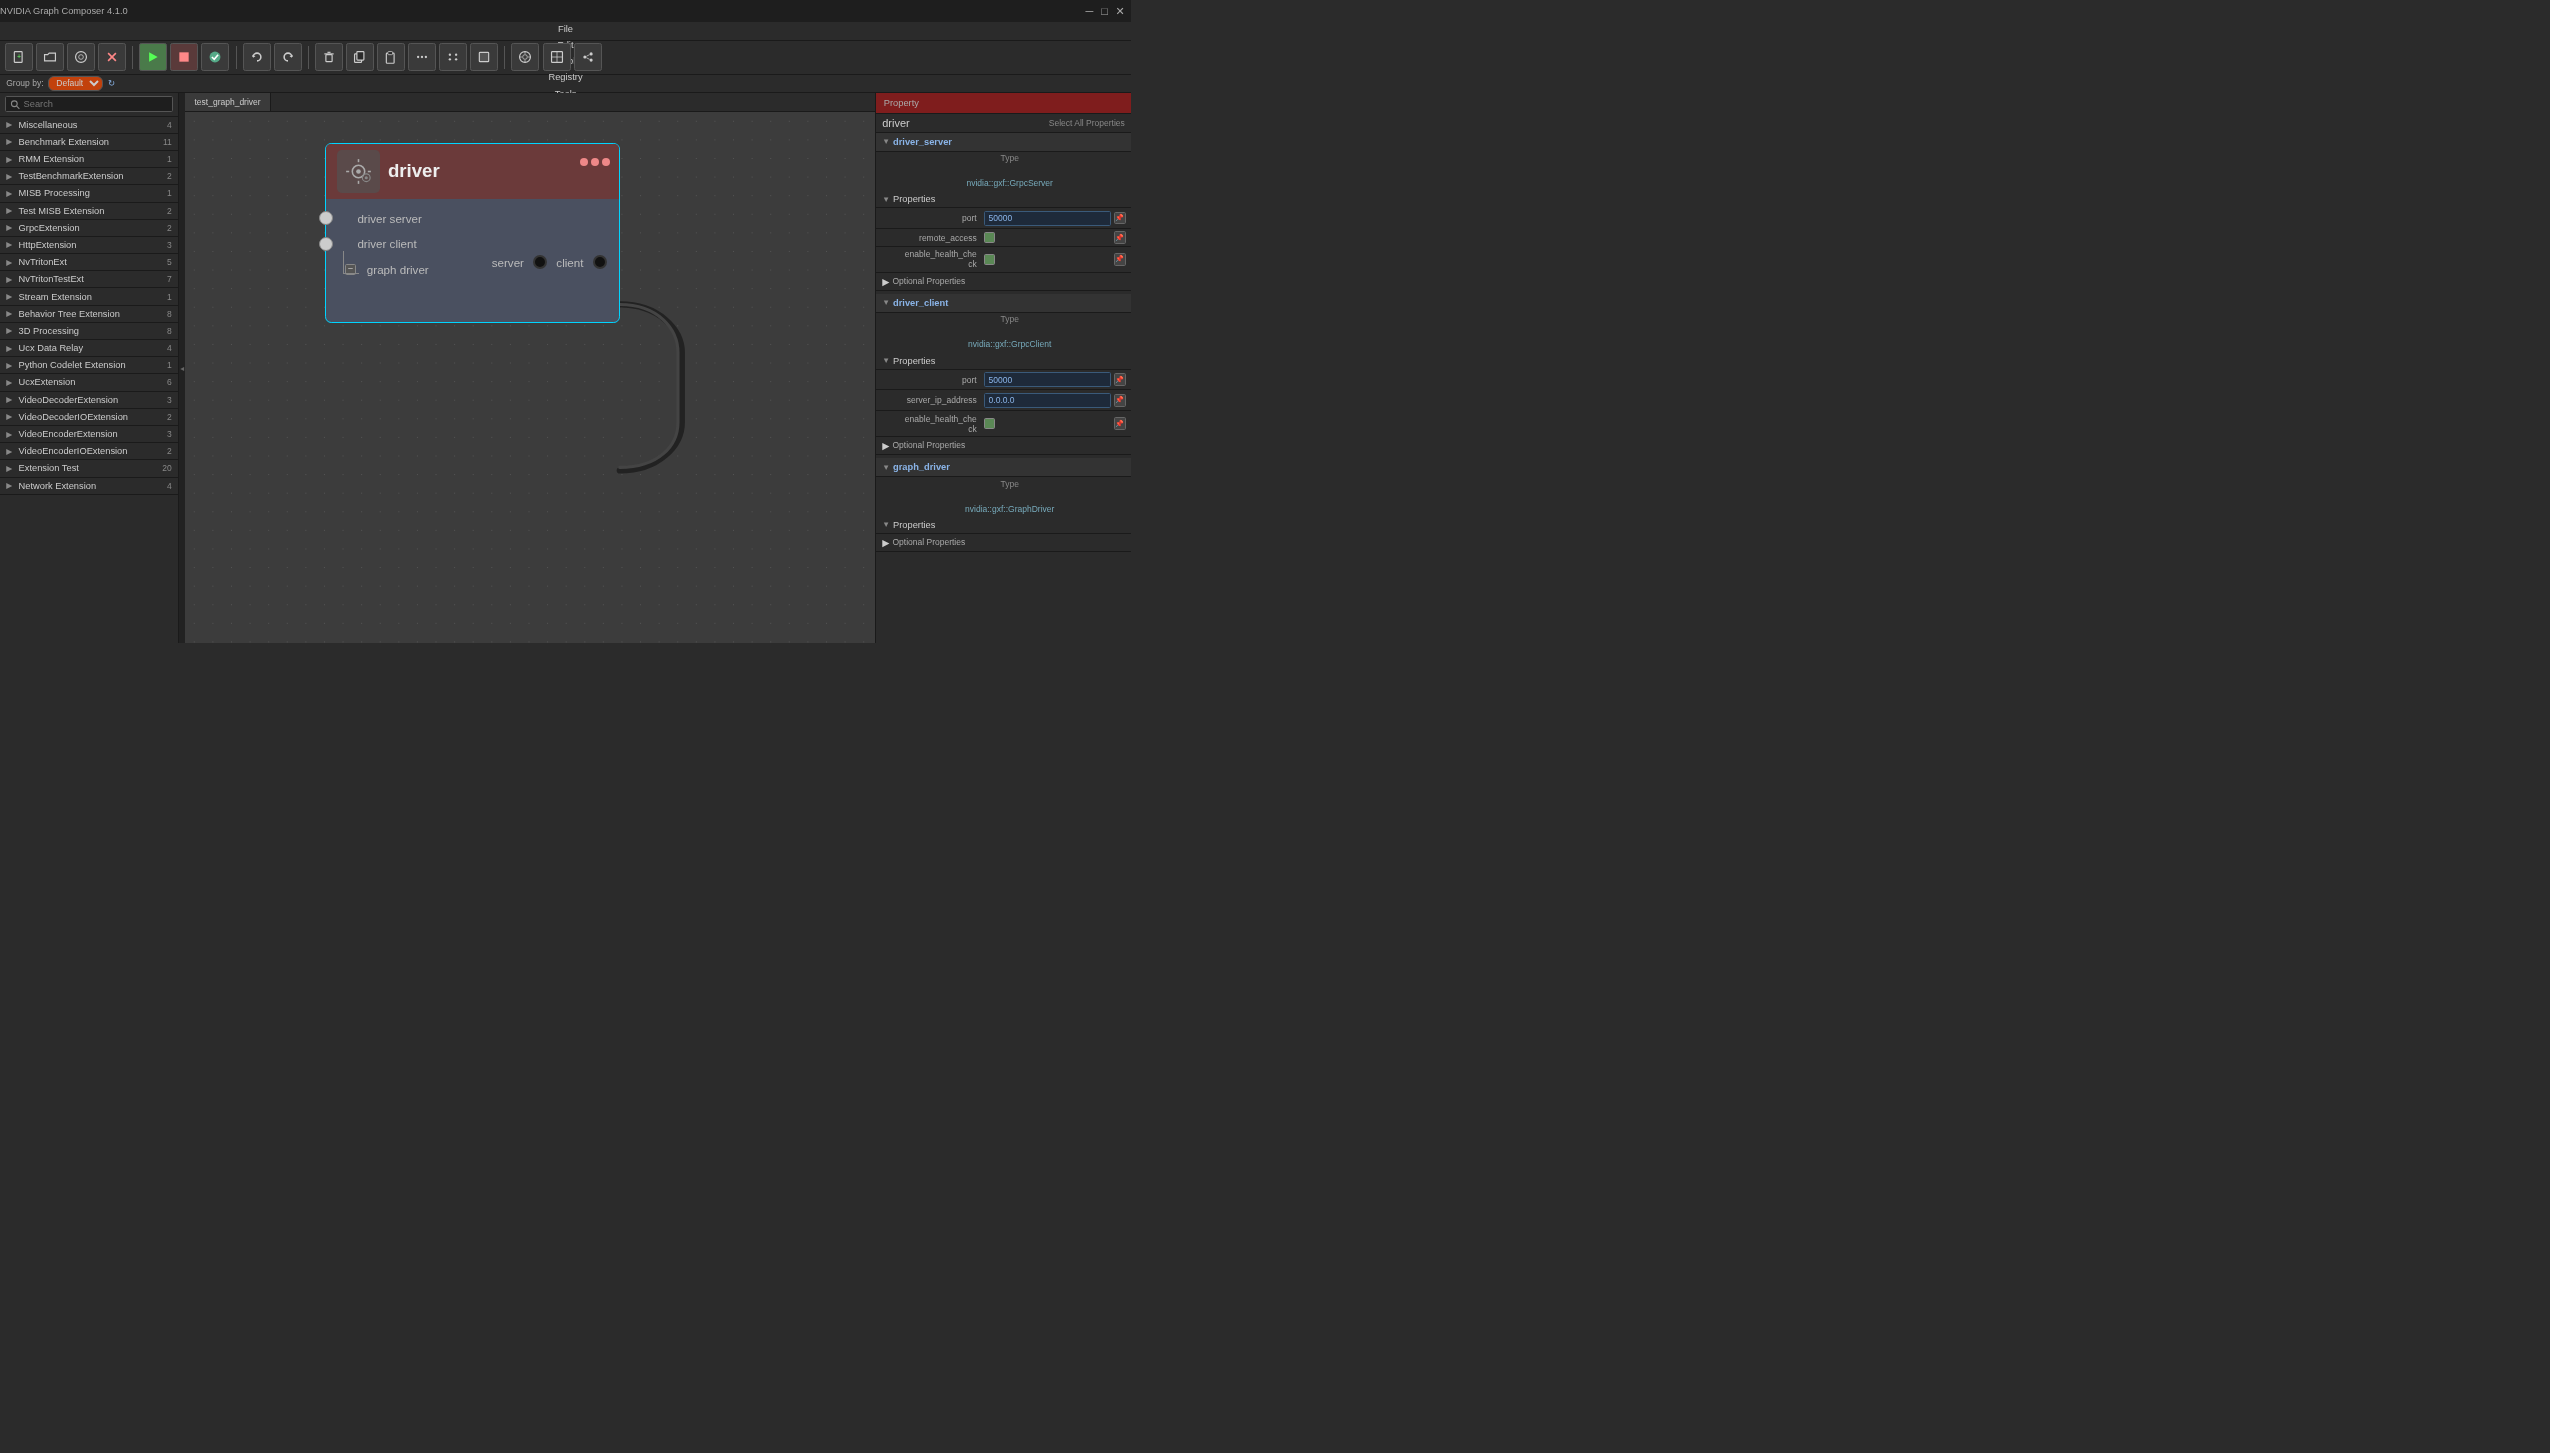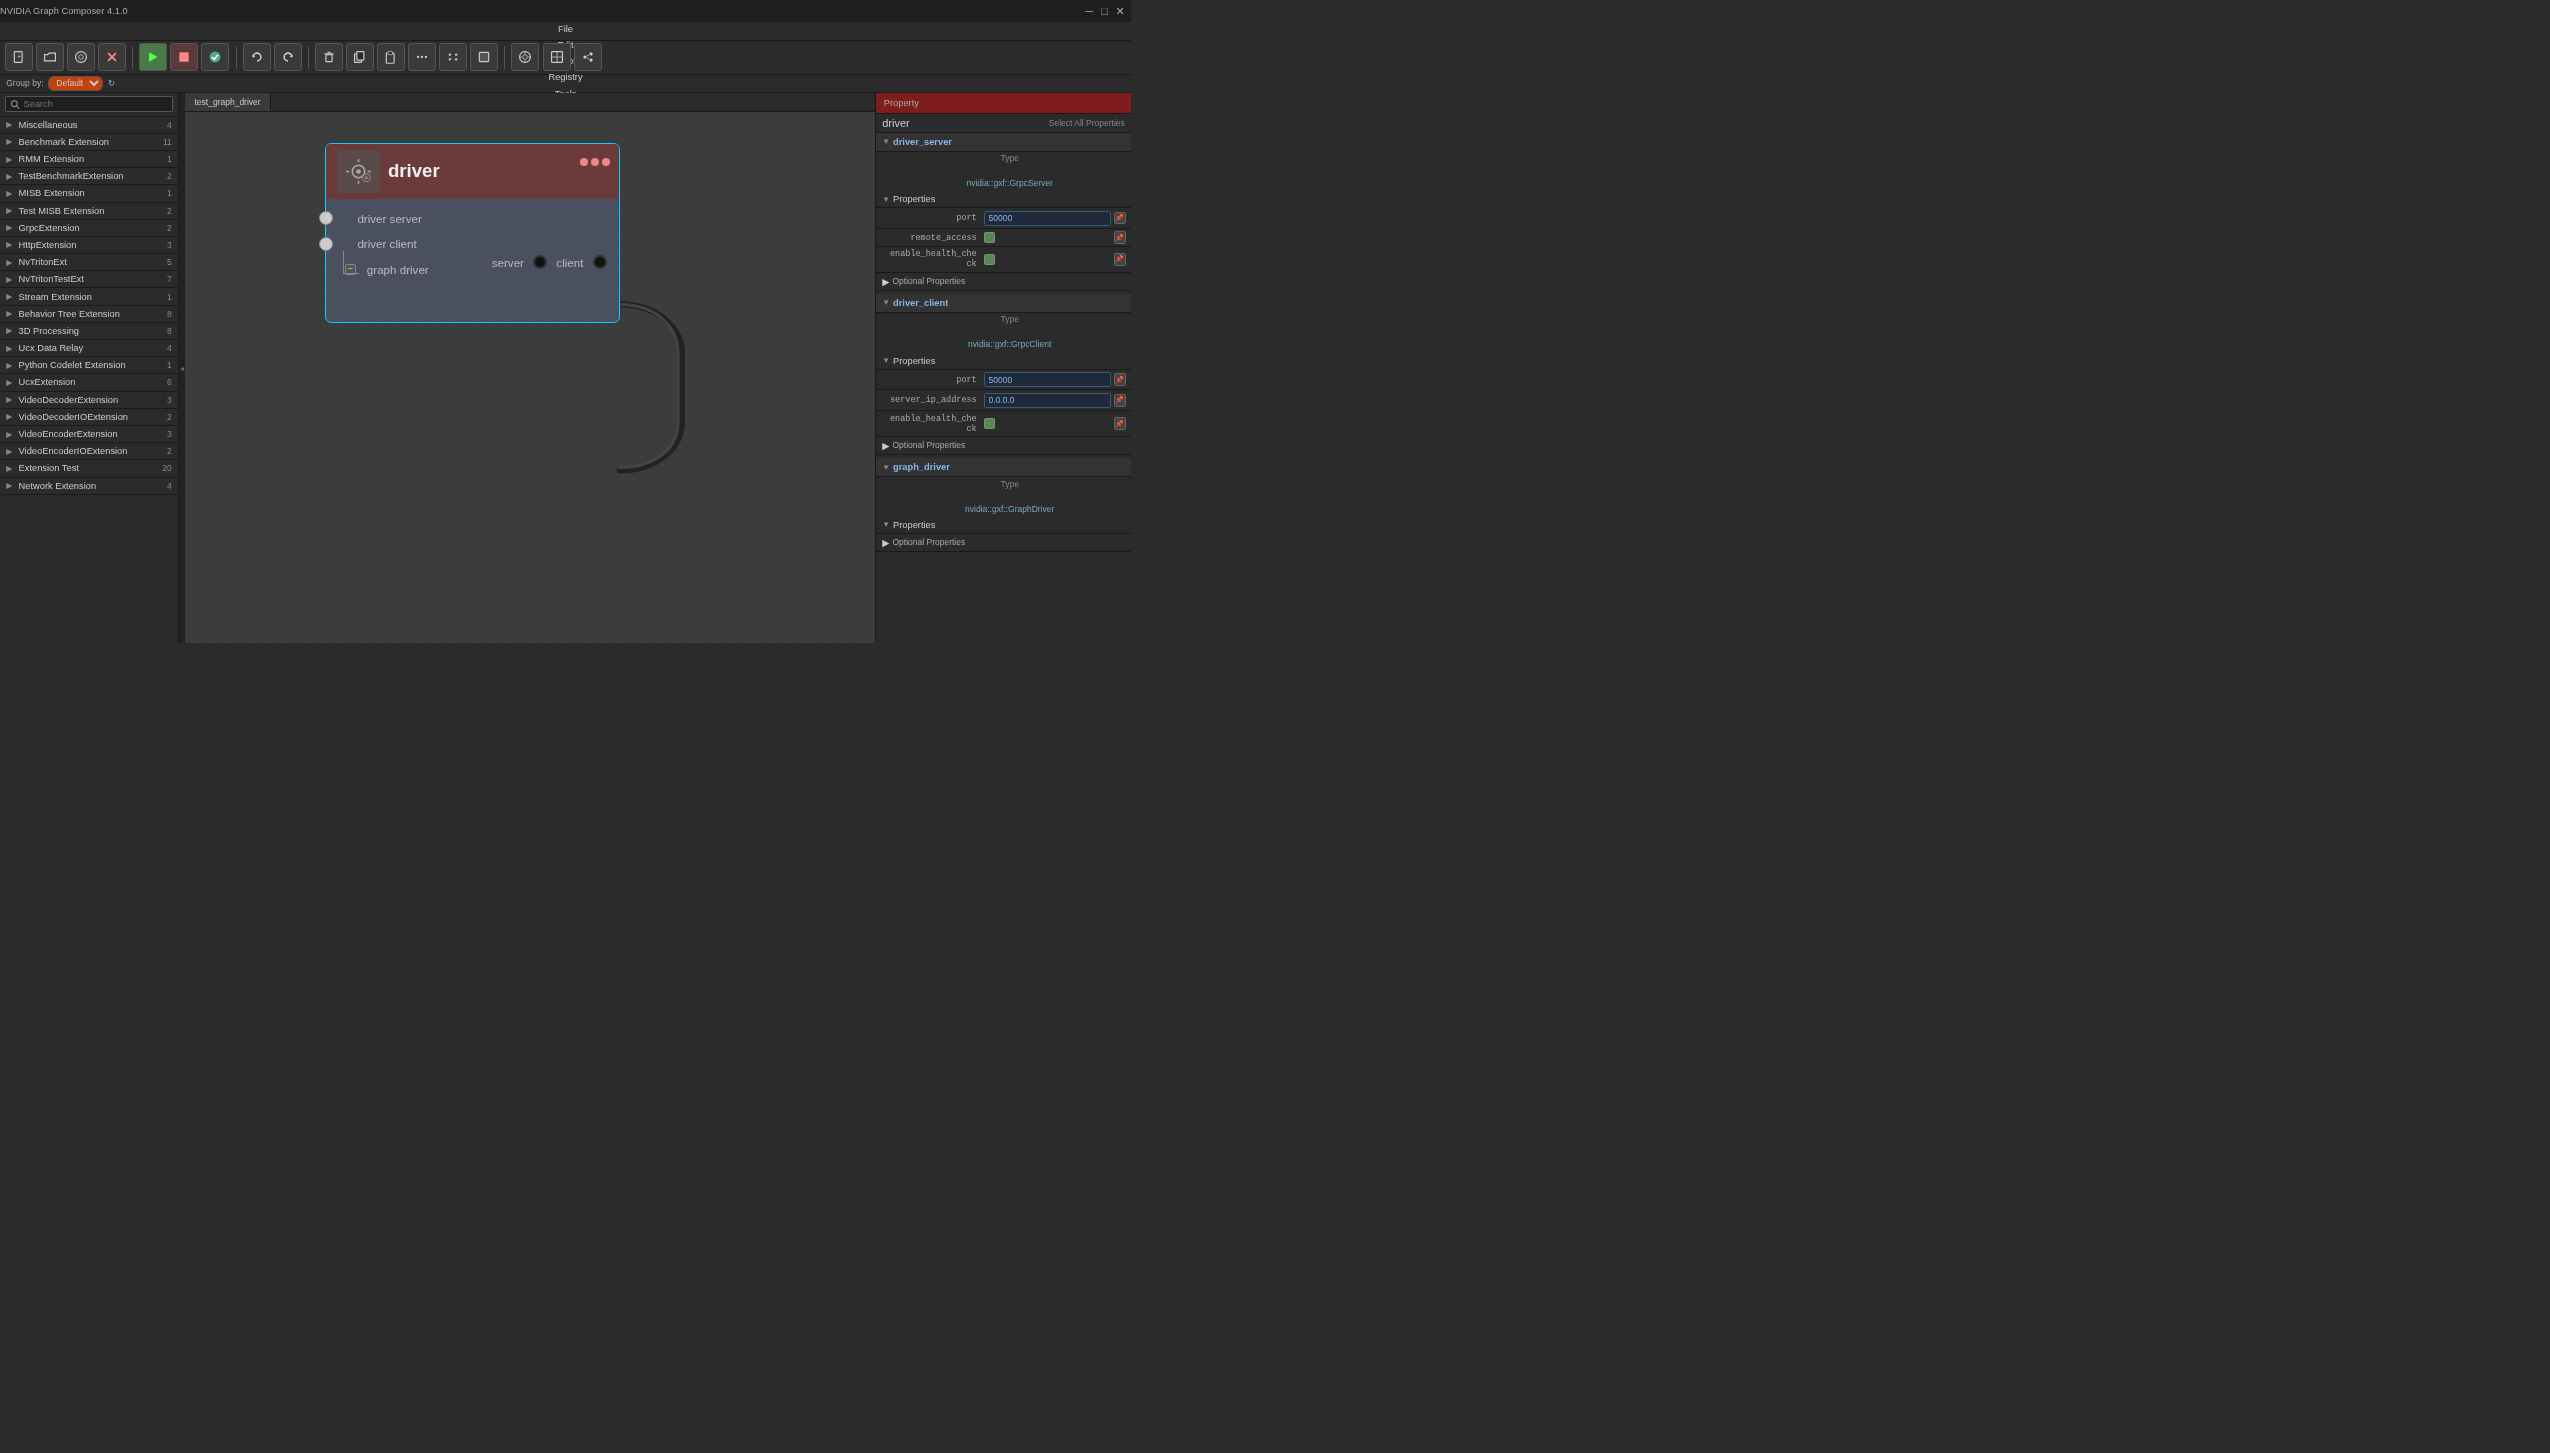--- a/index.html
+++ b/index.html
@@ -374,21 +374,21 @@
     .prop-section-header .chevron { color: #888; font-size: 7.8px; }
     .prop-section-header .prop-section-name { color: #ccc; font-size: 9.3px; }
 
     .prop-row {
       display: flex;
       align-items: center;
       padding: 2.3px 4.7px 2.3px 12.4px;
       border-bottom: 0.8px solid #1a1a1a;
       gap: 3.1px;
     }
-    .prop-name { color: #aaa; font-size: 8.5px; flex: 0 0 93px; text-align: right; padding-right: 4.7px; font-family: Liberation Mono, monospace; }
+    .prop-name { color: #aaa; font-size: 8.5px; flex: 0 0 93px; text-align: right; padding-right: 4.7px; }
     .prop-value-input {
       flex: 1;
       background: #1e2a3a;
       border: 0.8px solid #3a5a7a;
       color: #8ab4e8;
       padding: 1.6px 3.1px;
       font-size: 8.5px;
       border-radius: 1.6px;
     }
     .prop-checkbox-indicator {
@@ -606,21 +606,21 @@
       <span class="ext-name">RMM Extension</span>
       <span class="ext-count">1</span>
     </div>
         <div class="ext-item">
       <span class="ext-chevron">▶</span>
       <span class="ext-name">TestBenchmarkExtension</span>
       <span class="ext-count">2</span>
     </div>
         <div class="ext-item">
       <span class="ext-chevron">▶</span>
-      <span class="ext-name">MISB Extension</span>
+      <span class="ext-name">MISB Processing</span>
       <span class="ext-count">1</span>
     </div>
         <div class="ext-item">
       <span class="ext-chevron">▶</span>
       <span class="ext-name">Test MISB Extension</span>
       <span class="ext-count">2</span>
     </div>
         <div class="ext-item">
       <span class="ext-chevron">▶</span>
       <span class="ext-name">GrpcExtension</span>

